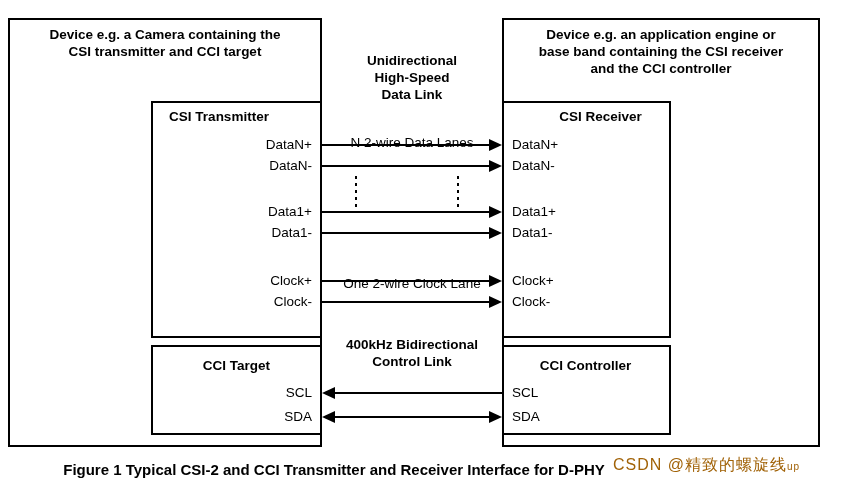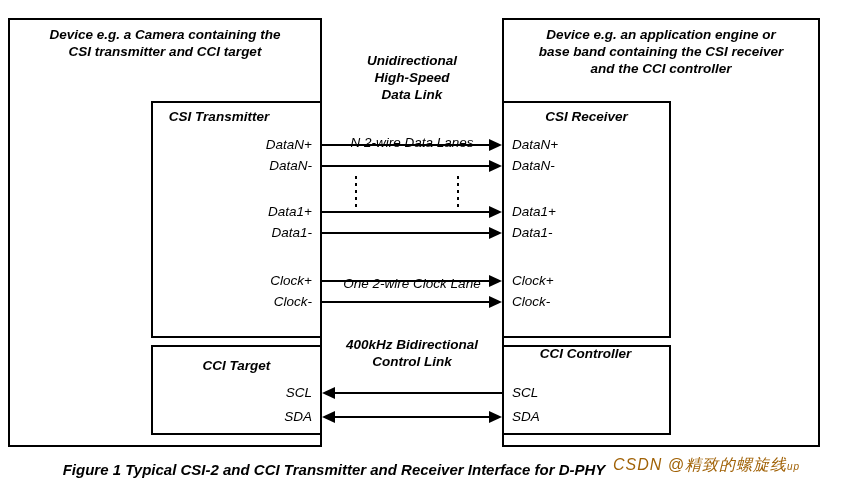--- a/index.html
+++ b/index.html
@@ -1,18 +1,18 @@
 <!DOCTYPE html>
 <html><head>
 <meta charset="utf-8">
 <style>
   html,body{margin:0;padding:0;background:#fff;}
   body{width:844px;height:486px;position:relative;overflow:hidden;
        font-family:"Liberation Sans",sans-serif;color:#000;}
-  .stage{position:absolute;left:0;top:0;width:844px;height:486px;font-style:italic;}
+  .stage{position:absolute;left:0;top:0;width:844px;height:486px;}
 
   .box{position:absolute;border:2px solid #000;background:transparent;box-sizing:border-box;}
   .dev-title{position:absolute;text-align:center;font-weight:bold;font-size:13.5px;line-height:17px;}
   .blk-title{position:absolute;text-align:center;font-weight:bold;font-size:13.5px;line-height:16px;}
   .mid-title{position:absolute;text-align:center;font-weight:bold;font-size:13.5px;line-height:17px;}
   .mid-sub{position:absolute;text-align:center;font-size:13.5px;line-height:17px;margin-top:23px;}
 
   .pin{position:absolute;font-size:13.5px;line-height:14px;white-space:nowrap;}
   .pin-r{text-align:right;}
   .pin-l{text-align:left;}
@@ -62,31 +62,31 @@
 
   <div class="box" style="left:502px;top:18px;width:318px;height:429px;"></div>
 
   <div class="dev-title" style="left:506px;top:26px;width:310px;">
     <div>Device e.g. an application engine or</div>
     <div>base band containing the CSI receiver</div>
     <div>and the CCI controller</div>
   </div>
 
   <div class="box" style="left:502px;top:101px;width:169px;height:237px;"></div>
-  <div class="blk-title" style="left:502px;top:109px;width:169px;">CSI Receiver</div>
+  <div class="blk-title" style="left:516px;top:109px;width:169px;">CSI Receiver</div>
 
   <div class="pin pin-l" style="left:512px;top:138px;width:140px;">DataN+</div>
   <div class="pin pin-l" style="left:512px;top:159px;width:140px;">DataN-</div>
   <div class="pin pin-l" style="left:512px;top:205px;width:140px;">Data1+</div>
   <div class="pin pin-l" style="left:512px;top:226px;width:140px;">Data1-</div>
   <div class="pin pin-l" style="left:512px;top:274px;width:140px;">Clock+</div>
   <div class="pin pin-l" style="left:512px;top:295px;width:140px;">Clock-</div>
 
   <div class="box" style="left:502px;top:345px;width:169px;height:90px;"></div>
-  <div class="blk-title" style="left:502px;top:346px;width:167px;">CCI Controller</div>
+  <div class="blk-title" style="left:502px;top:358px;width:167px;">CCI Controller</div>
   <div class="pin pin-l" style="left:512px;top:386px;width:140px;">SCL</div>
   <div class="pin pin-l" style="left:512px;top:410px;width:140px;">SDA</div>
 
   <div class="mid-title" style="left:330px;top:52px;width:164px;">
     <div>Unidirectional</div>
     <div>High-Speed</div>
     <div>Data  Link</div>
   </div>
   <div class="mid-sub" style="left:326px;top:111px;width:172px;">N 2-wire Data Lanes</div>
 

